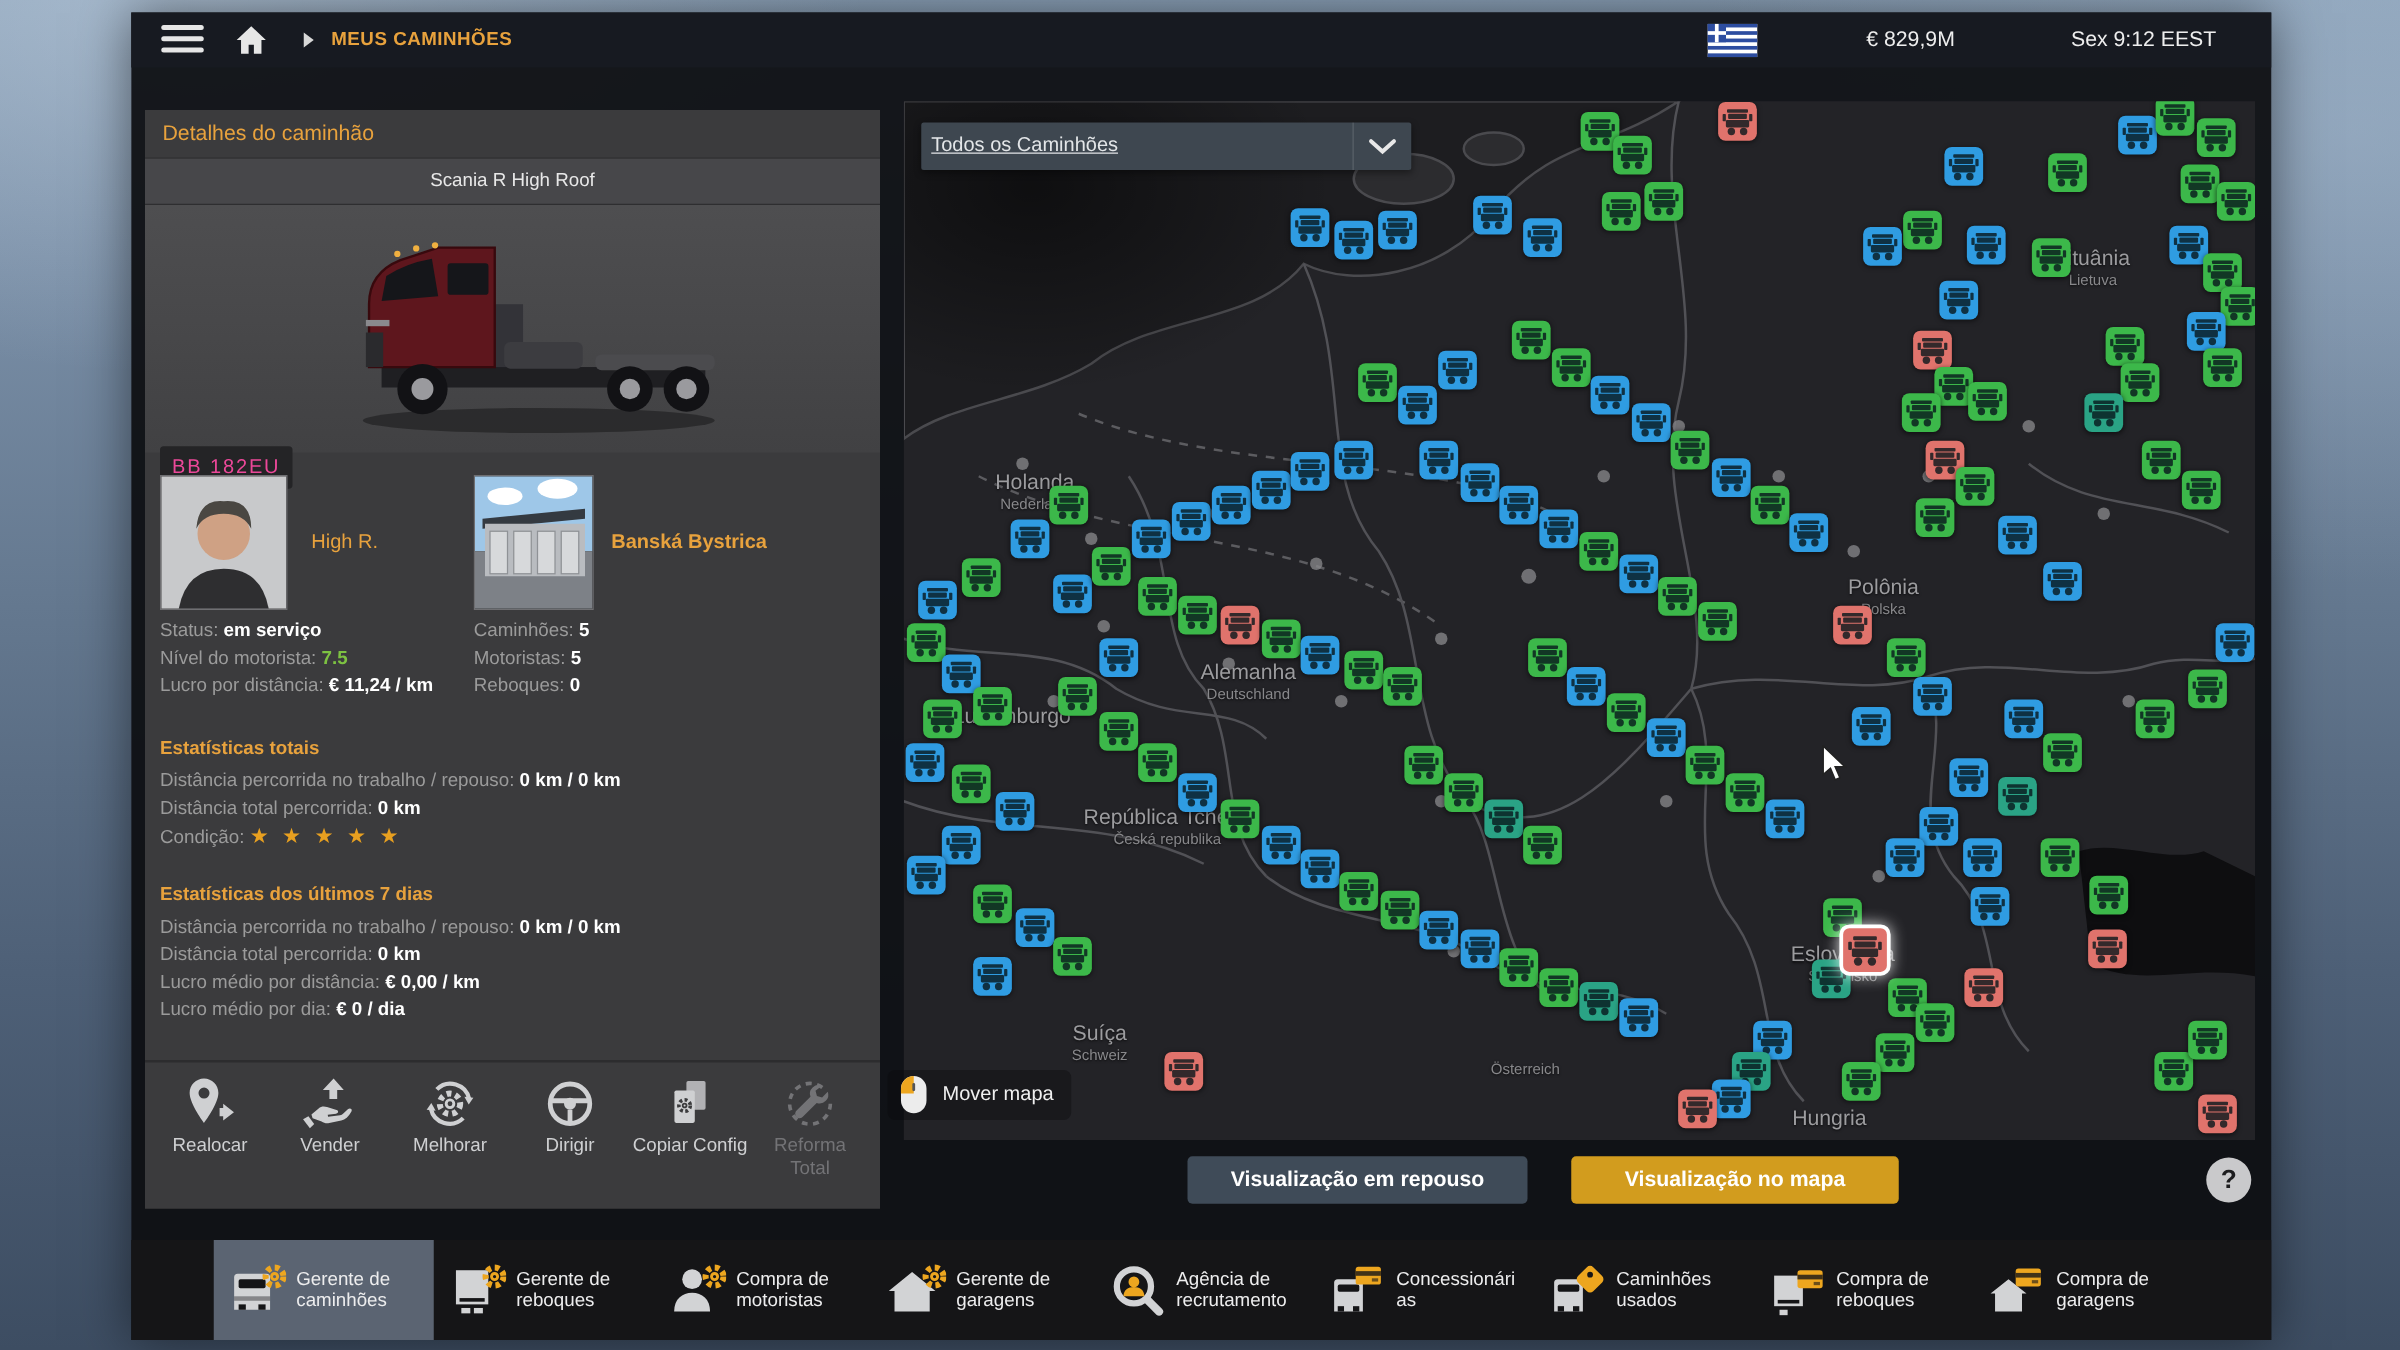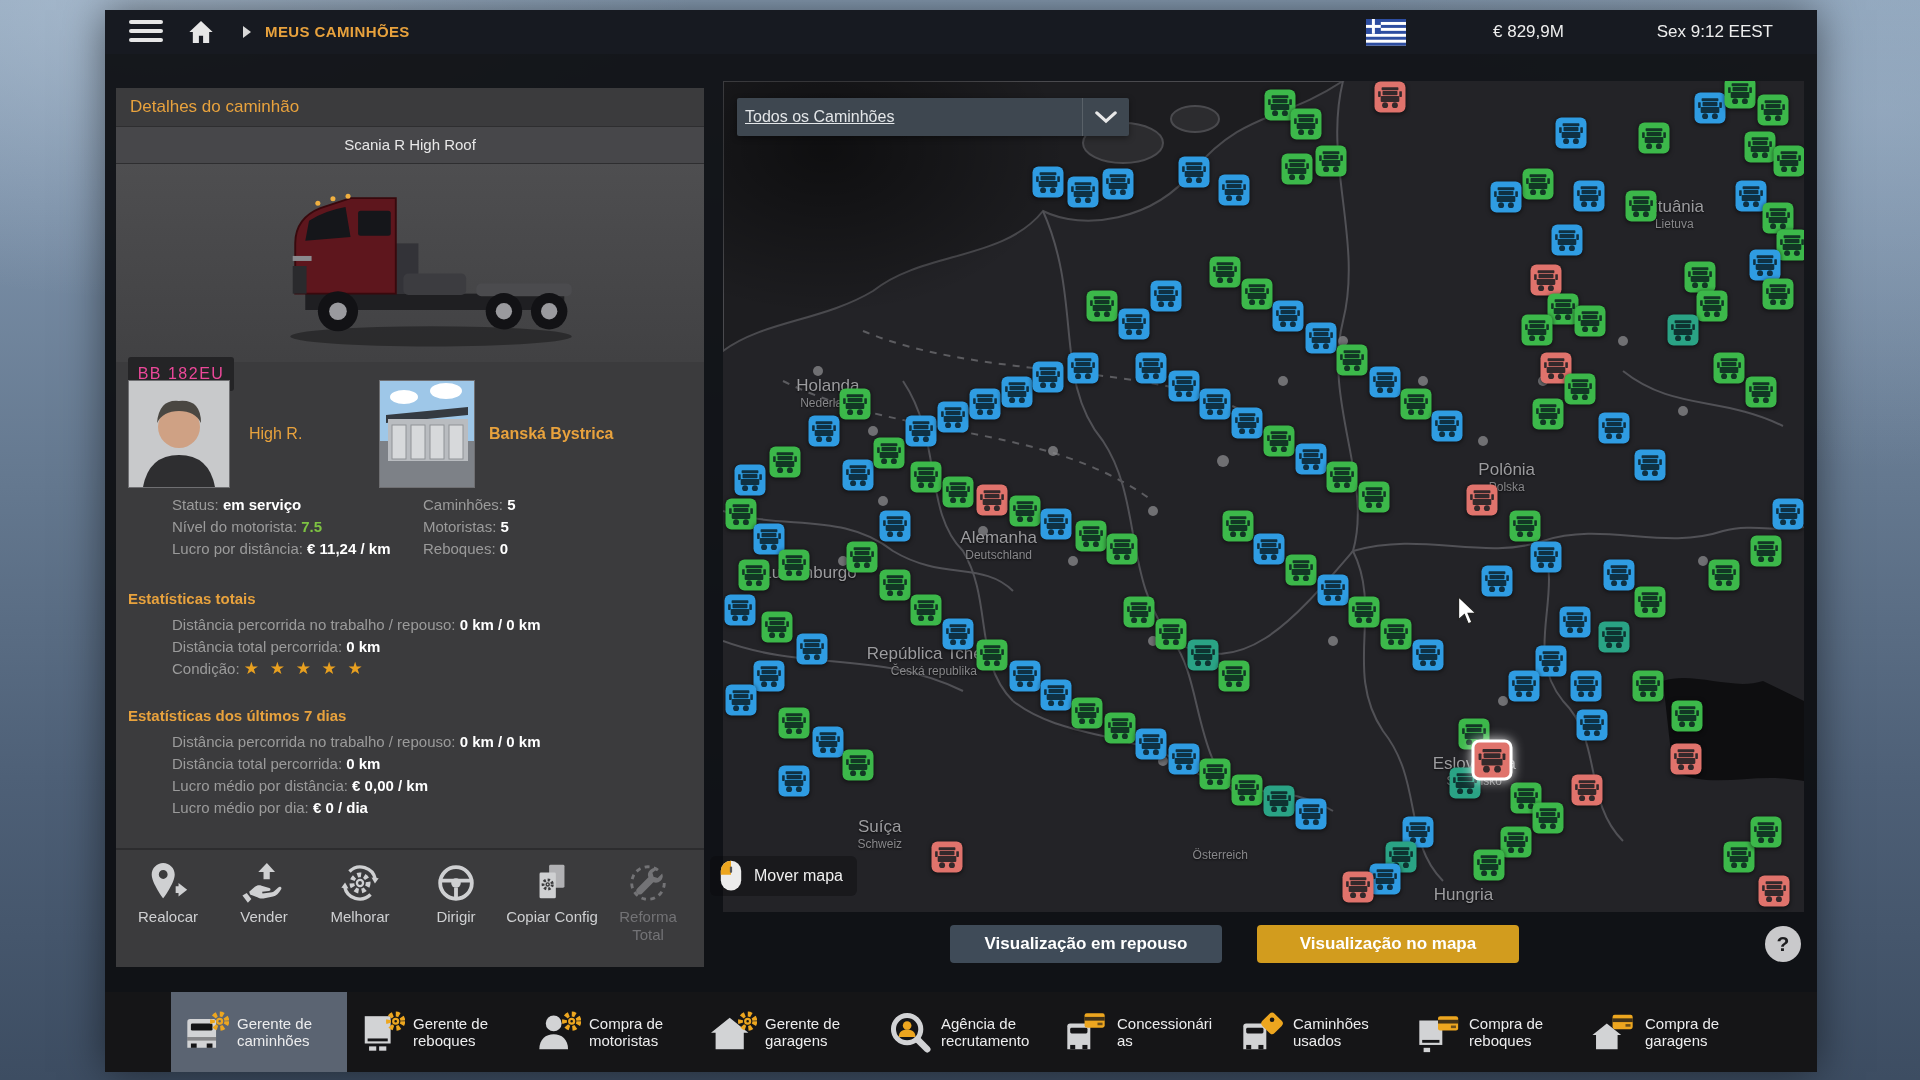--- a/index.html
+++ b/index.html
@@ -35,21 +35,21 @@
   .photo{position:absolute;top:18px;border:1px solid #6f6f72;background:#2a2a2c;}
   .photo svg{display:block;}
   .driver-photo{left:12px;width:100px;height:106px;}
   .garage-photo{left:263px;width:94px;height:106px;}
   .person-name{position:absolute;font-size:16px;color:#e8a23d;}
   .driver-name{left:133px;top:63px;}
   .garage-name{left:373px;top:63px;font-weight:bold;}
   .rows{position:absolute;font-size:15px;line-height:22px;}
   .driver-rows{left:12px;top:132px;}
   .garage-rows{left:263px;top:132px;}
-  .stat-row{white-space:nowrap;margin-left:44px;}
+  .stat-row{white-space:nowrap;}
   .lbl{color:#9b9b9b;}
   .val{color:#ffffff;font-weight:700;}
   .val.green{color:#7dc242;}
   .section{position:absolute;left:12px;font-size:15px;line-height:22px;}
   .section .sec-title{color:#e8a23d;font-weight:700;margin-bottom:4px;}
   .sec-total{top:500px;}
   .sec-week{top:617px;}
   .cond-row{margin-top:0;}
   .stars{color:#e8a020;font-size:17px;letter-spacing:3px;}
   .actions-divider{position:absolute;left:0;top:760px;width:100%;border-top:2px solid #2c2c2e;}

